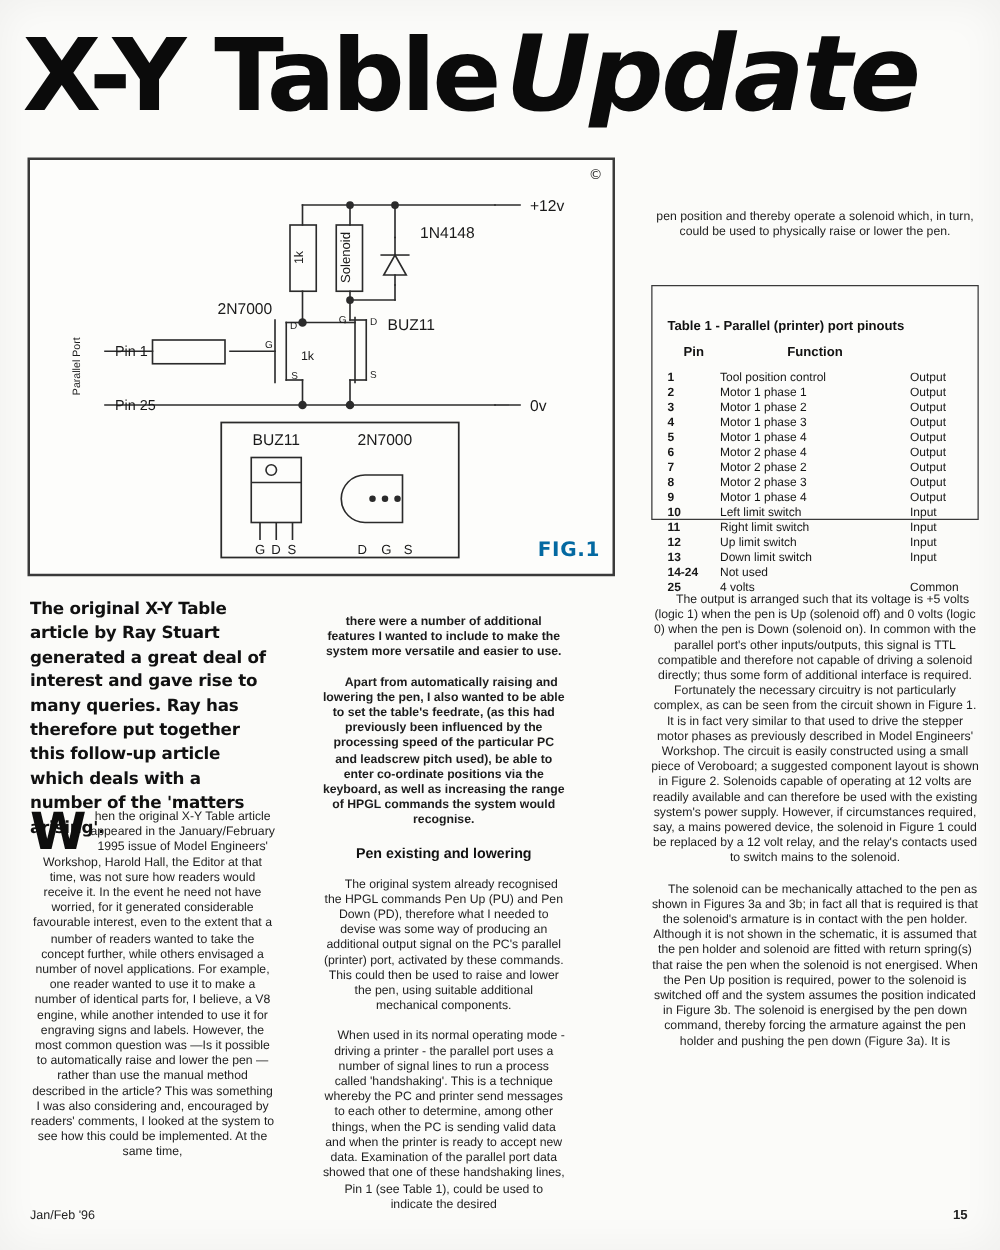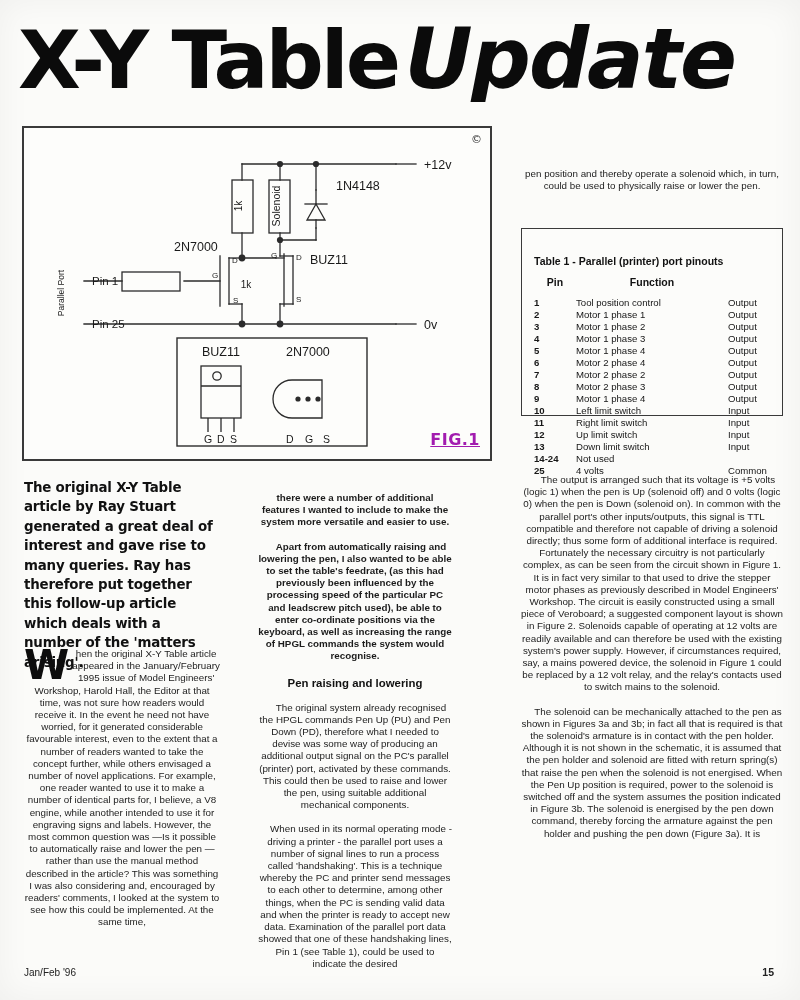--- a/index.html
+++ b/index.html
@@ -75,22 +75,21 @@
     font-family: "DejaVu Sans", sans-serif;
   }
   .figcap {
     position: absolute;
     right: 10px;
     bottom: 10px;
     font-family: "DejaVu Sans", sans-serif;
     font-weight: bold;
     font-size: 16px;
     letter-spacing: 0.5px;
-    color: #a21caf;
-    text-decoration: underline;
+    color: #0369a1;
   }
   .sch { position: absolute; left: 0; top: 0; }
 
   
   .tablebox {
     position: absolute;
     left: 521px;
     top: 228px;
     width: 262px;
     height: 188px;
@@ -424,21 +423,21 @@
 
   <div class="standfirst">The original X-Y Table article by Ray Stuart generated a great deal of interest and gave rise to many queries. Ray has therefore put together this follow-up article which deals with a number of the 'matters arising'.</div>
 
   <div class="col col1">
     <p><span class="dropcap">W</span><span>hen the original X-Y Table article appeared in the January/February 1995 issue of Model Engineers' Workshop, Harold Hall, the Editor at that time, was not sure how readers would receive it. In the event he need not have worried, for it generated considerable favourable interest, even to the extent that a number of readers wanted to take the concept further, while others envisaged a number of novel applications. For example, one reader wanted to use it to make a number of identical parts for, I believe, a V8 engine, while another intended to use it for engraving signs and labels. However, the most common question was —Is it possible to automatically raise and lower the pen — rather than use the manual method described in the article? This was something I was also considering and, encouraged by readers' comments, I looked at the system to see how this could be implemented. At the same time,</span></p>
   </div>
 
   <div class="col col2">
     <p class="lead">there were a number of additional features I wanted to include to make the system more versatile and easier to use.</p>
     <p class="ind lead">Apart from automatically raising and lowering the pen, I also wanted to be able to set the table's feedrate, (as this had previously been influenced by the processing speed of the particular PC and leadscrew pitch used), be able to enter co-ordinate positions via the keyboard, as well as increasing the range of HPGL commands the system would recognise.</p>
-    <div class="subhead">Pen raising and lowering</div>
+    <div class="subhead">Pen existing and lowering</div>
     <p class="ind">The original system already recognised the HPGL commands Pen Up (PU) and Pen Down (PD), therefore what I needed to devise was some way of producing an additional output signal on the PC's parallel (printer) port, activated by these commands. This could then be used to raise and lower the pen, using suitable additional mechanical components.</p>
     <p class="ind">When used in its normal operating mode - driving a printer - the parallel port uses a number of signal lines to run a process called 'handshaking'. This is a technique whereby the PC and printer send messages to each other to determine, among other things, when the PC is sending valid data and when the printer is ready to accept new data. Examination of the parallel port data showed that one of these handshaking lines, Pin 1 (see Table 1), could be used to indicate the desired</p>
   </div>
 
   <div class="col col3b">
     <p class="ind">The output is arranged such that its voltage is +5 volts (logic 1) when the pen is Up (solenoid off) and 0 volts (logic 0) when the pen is Down (solenoid on). In common with the parallel port's other inputs/outputs, this signal is TTL compatible and therefore not capable of driving a solenoid directly; thus some form of additional interface is required. Fortunately the necessary circuitry is not particularly complex, as can be seen from the circuit shown in Figure 1. It is in fact very similar to that used to drive the stepper motor phases as previously described in Model Engineers' Workshop. The circuit is easily constructed using a small piece of Veroboard; a suggested component layout is shown in Figure 2. Solenoids capable of operating at 12 volts are readily available and can therefore be used with the existing system's power supply. However, if circumstances required, say, a mains powered device, the solenoid in Figure 1 could be replaced by a 12 volt relay, and the relay's contacts used to switch mains to the solenoid.</p>
     <p class="ind">The solenoid can be mechanically attached to the pen as shown in Figures 3a and 3b; in fact all that is required is that the solenoid's armature is in contact with the pen holder. Although it is not shown in the schematic, it is assumed that the pen holder and solenoid are fitted with return spring(s) that raise the pen when the solenoid is not energised. When the Pen Up position is required, power to the solenoid is switched off and the system assumes the position indicated in Figure 3b. The solenoid is energised by the pen down command, thereby forcing the armature against the pen holder and pushing the pen down (Figure 3a). It is</p>
   </div>
 
   <div class="footer-left">Jan/Feb '96</div>

